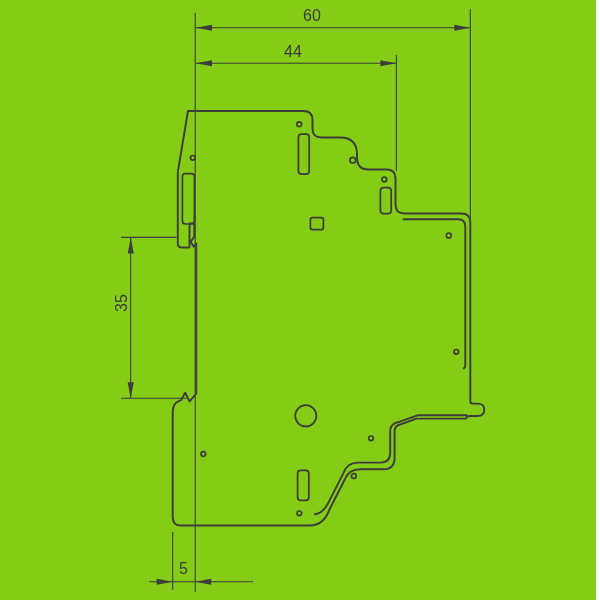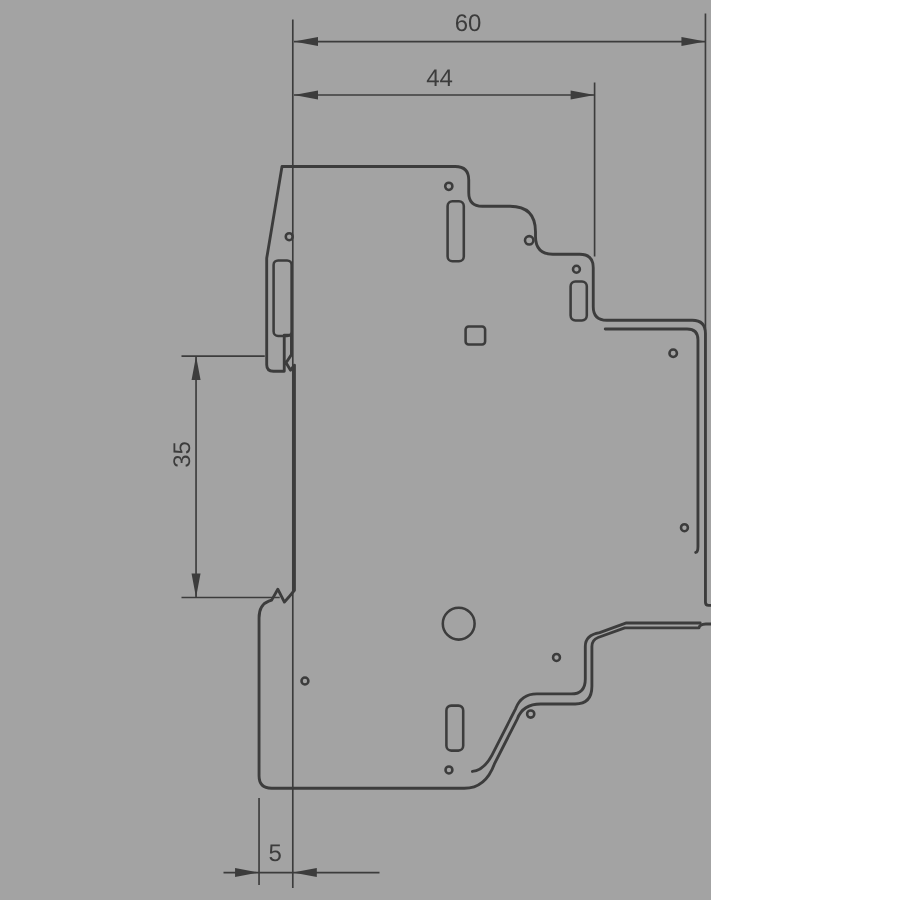--- a/index.html
+++ b/index.html
@@ -3,23 +3,23 @@
 <meta charset="utf-8">
 <style>
   html, body {
     margin: 0;
     padding: 0;
     background: #ffffff;
     font-family: "Liberation Sans", sans-serif;
   }
   .canvas {
     position: relative;
-    width: 474px;
+    width: 596px;
     height: 600px;
-    background: #a3a3a3;
+    background: #84cc16;
     overflow: hidden;
     text-decoration: underline;
   }
   svg { display: block; }
   .thick {
     fill: none;
     stroke-width: 1.9;
     stroke-linecap: round;
     stroke-linejoin: round;
   }

